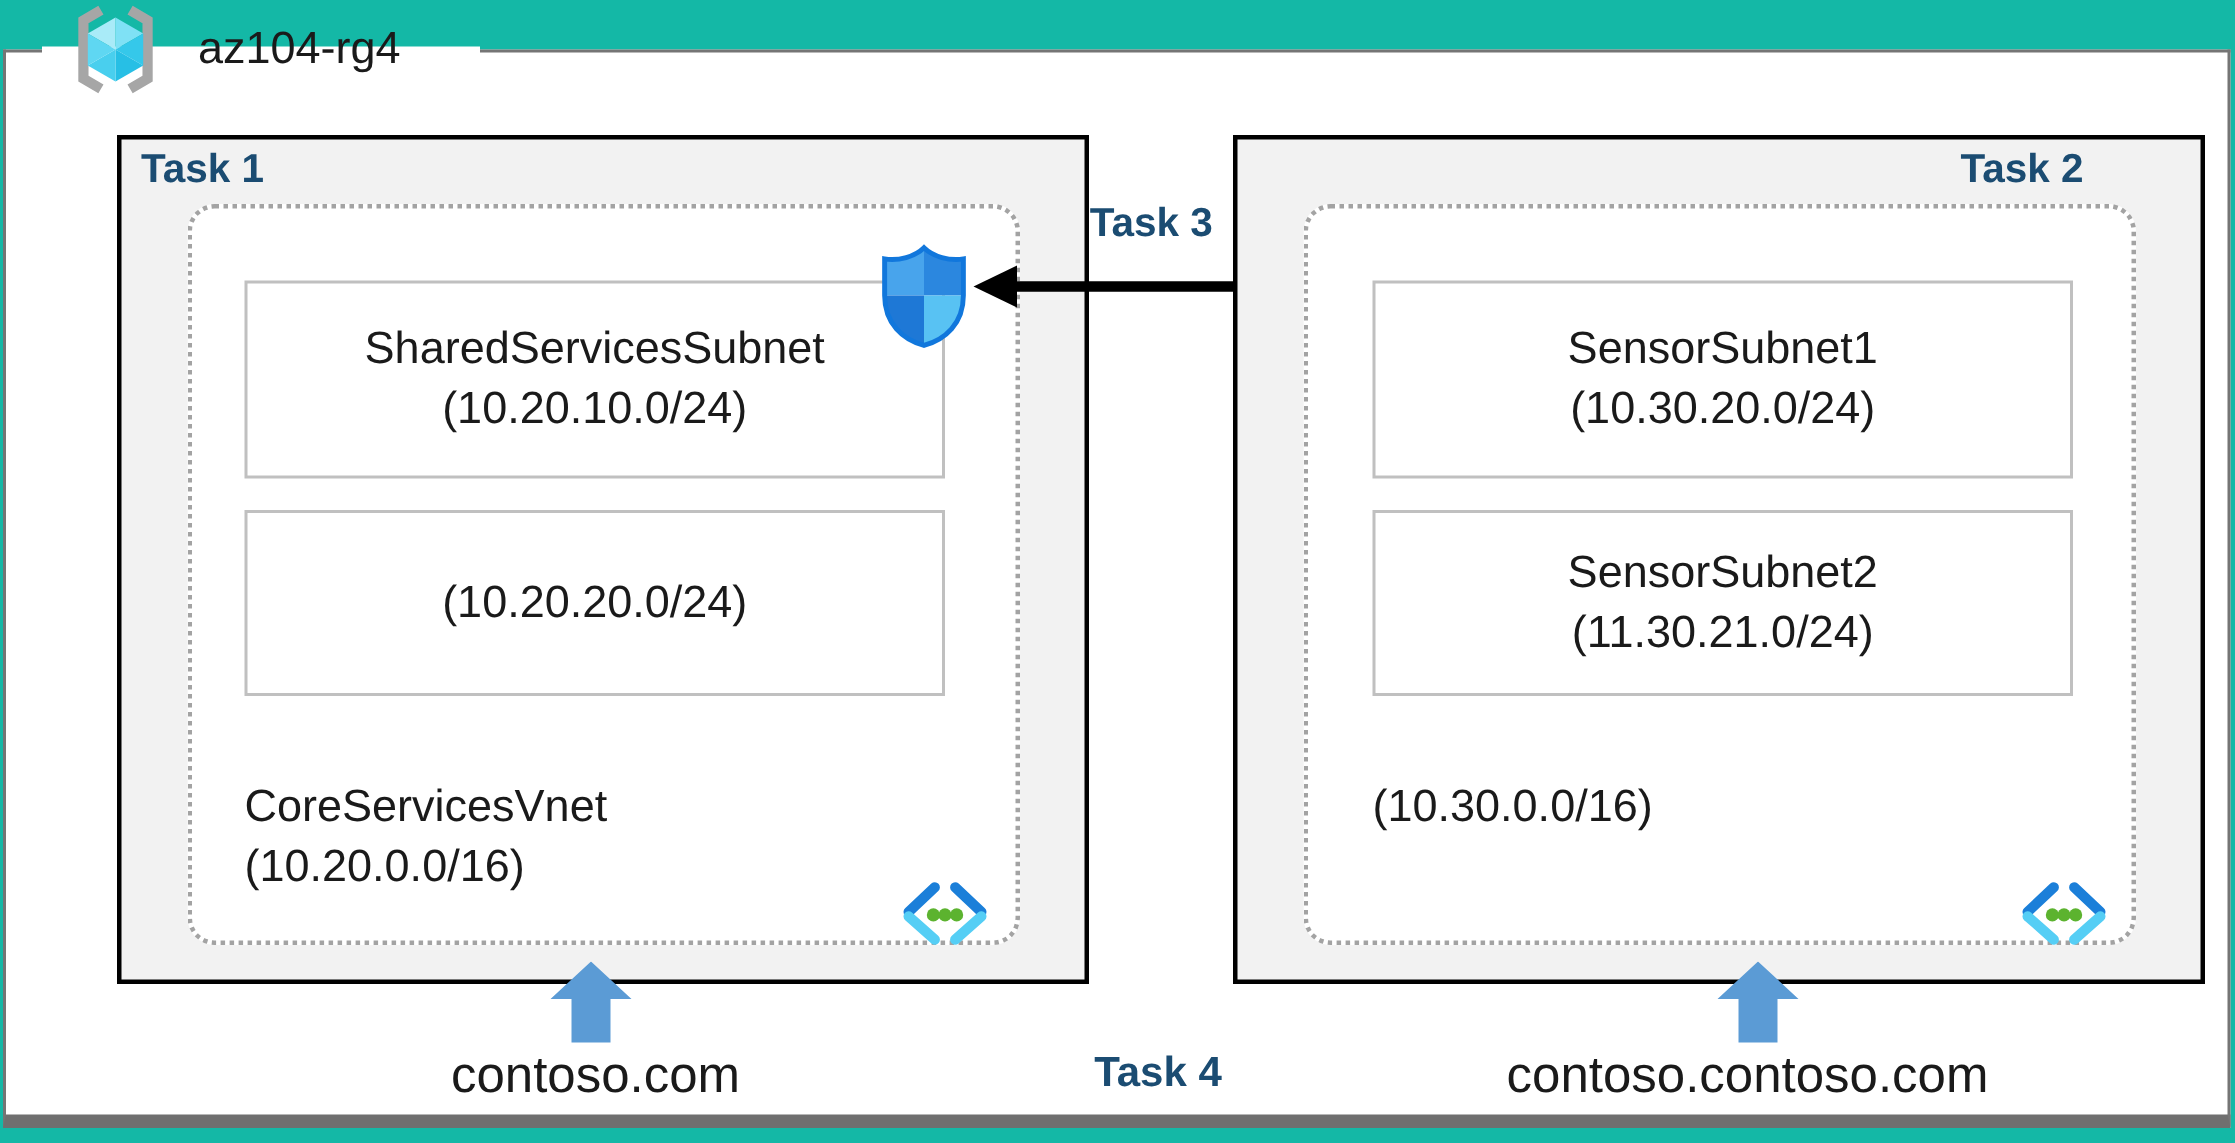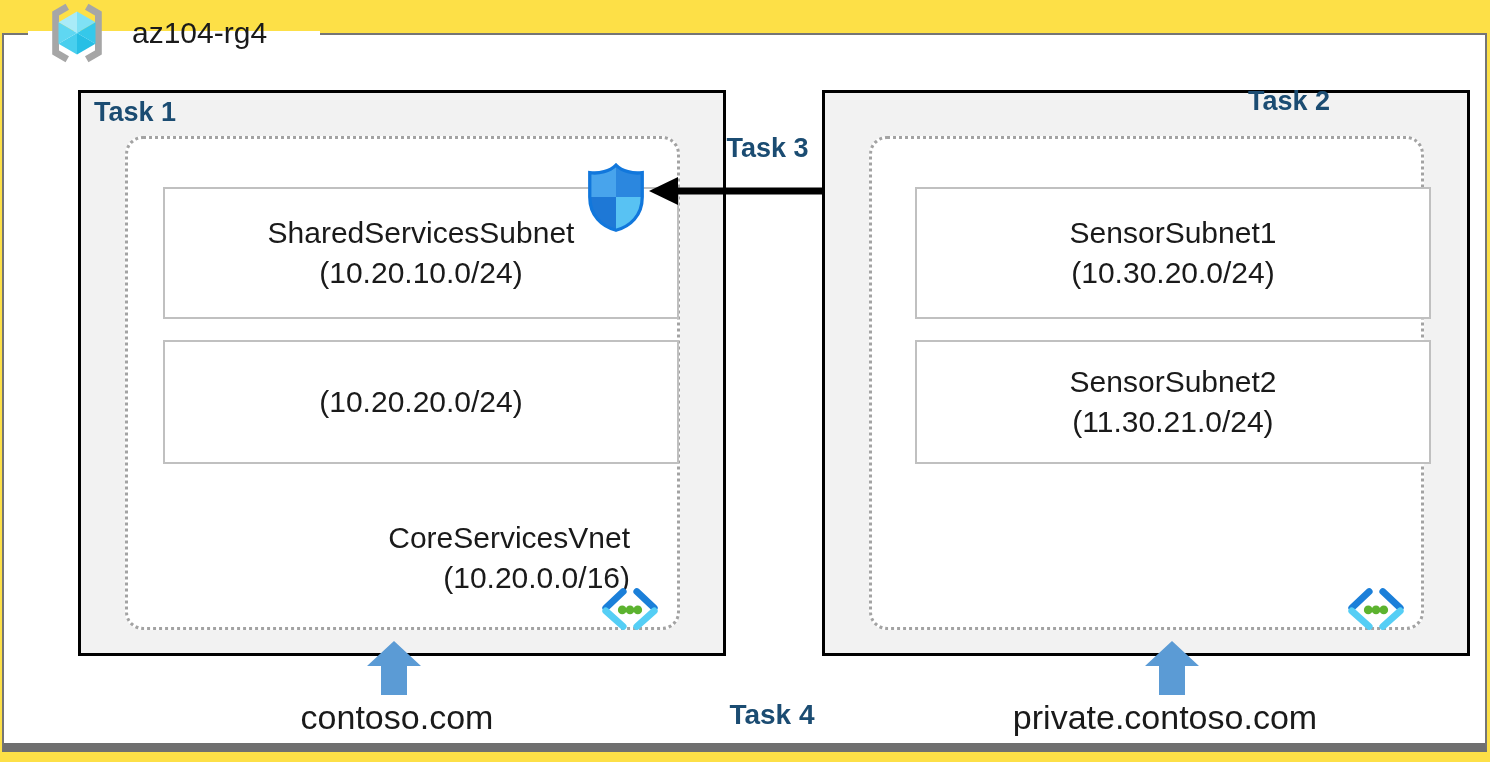--- a/index.html
+++ b/index.html
@@ -1,50 +1,50 @@
 <!DOCTYPE html>
 <html><head>
 <meta charset="utf-8">
 <style>
   html,body{margin:0;padding:0;background:#fff;}
-  #canvas{position:relative;width:1490px;height:762px;background:#fde047;
+  #canvas{position:relative;width:1490px;height:762px;background:#14b8a6;
           font-family:"Liberation Sans",sans-serif;overflow:hidden;}
   .abs{position:absolute;box-sizing:border-box;}
 
   
   .outer-frame{left:2px;top:33px;width:1485px;height:719px;
                border:2px solid #757575;border-bottom:9px solid #6F6F6F;background:#fff;}
   .top-gap{left:28px;top:31px;width:292px;height:8px;background:#ffffff;}
   .rg-icon{left:42px;top:2px;width:70px;height:62px;}
   .rg-label{left:132px;top:16px;font-size:30px;color:#1A1A1A;white-space:nowrap;}
 
   
   .vnet-box{top:90px;width:648px;height:566px;background:#F2F2F2;border:3px solid #000;}
   .vnet-box.left{left:78px;} .vnet-box.right{left:822px;}
   .task-label{font-size:27px;font-weight:bold;color:#1B4C72;white-space:nowrap;}
   .task1{left:94px;top:97px;}
-  .task2{left:1248px;top:86px;width:200px;text-align:left;}
+  .task2{left:1248px;top:97px;width:200px;text-align:center;}
   .task3{left:690px;top:133px;width:155px;text-align:center;}
   .task4{left:672px;top:699px;width:200px;text-align:center;font-size:28px;}
 
   
   .dotted-box{top:136px;width:555px;height:494px;background:#fff;
               border:3px dotted #A3A3A3;border-radius:18px;}
   .dotted-box.left{left:125px;} .dotted-box.right{left:869px;}
 
   
-  .subnet-box{width:516px;background:#fff;border:2px solid #C0C0C0;
+  .subnet-box{width:467px;background:#fff;border:2px solid #C0C0C0;
               display:flex;flex-direction:column;align-items:center;justify-content:center;
               font-size:30px;line-height:40px;color:#1A1A1A;text-align:center;}
   .sub-l1{left:163px;top:187px;height:132px;}
   .sub-l2{left:163px;top:340px;height:124px;}
   .sub-r1{left:915px;top:187px;height:132px;}
   .sub-r2{left:915px;top:340px;height:124px;}
 
-  .vnet-text{width:467px;top:518px;font-size:30px;line-height:40px;color:#1A1A1A;text-align:right;}
+  .vnet-text{width:467px;top:518px;font-size:30px;line-height:40px;color:#1A1A1A;text-align:left;}
   .vnet-text.left{left:163px;} .vnet-text.right{left:915px;}
 
   
   .vnet-icon{top:586px;width:66px;height:44px;}
   .vnet-icon.left{left:597px;} .vnet-icon.right{left:1343px;}
   .nsg-icon{left:586px;top:160px;width:60px;height:74px;}
   .bastion-icon{left:898px;top:158px;width:60px;height:78px;}
   .task3-arrow{left:648px;top:173px;width:252px;height:36px;}
   .up-arrow{top:641px;width:56px;height:56px;}
   .up-arrow.left{left:366px;} .up-arrow.right{left:1144px;}
@@ -140,20 +140,21 @@
 
   <div class="abs subnet-box sub-r1">
     <span>SensorSubnet1</span>
     <span>(10.30.20.0/24)</span>
   </div>
   <div class="abs subnet-box sub-r2">
     <span>SensorSubnet2</span>
     <span>(11.30.21.0/24)</span>
   </div>
   <div class="abs vnet-text right">
+    <div>(10.30.0.0/16)</div>
   </div>
 
   <svg class="abs vnet-icon right" viewBox="0 0 68 44">
     <line x1="27" y1="5" x2="9" y2="22" stroke="#1B7FD9" stroke-width="7" stroke-linecap="round"></line>
     <line x1="9" y1="25" x2="27" y2="41" stroke="#55CEF5" stroke-width="7" stroke-linecap="round"></line>
     <line x1="41" y1="5" x2="59" y2="22" stroke="#1B7FD9" stroke-width="7" stroke-linecap="round"></line>
     <line x1="59" y1="25" x2="41" y2="41" stroke="#55CEF5" stroke-width="7" stroke-linecap="round"></line>
     <circle cx="26" cy="24" r="4.5" fill="#5CB32F"></circle>
     <circle cx="34" cy="24" r="4.5" fill="#5CB32F"></circle>
     <circle cx="42" cy="24" r="4.5" fill="#5CB32F"></circle>
@@ -161,15 +162,15 @@
 
   <svg class="abs up-arrow left" viewBox="0 0 56 56">
     <polygon points="28,0 55,25 41,25 41,54 15,54 15,25 1,25" fill="#5B9BD5"></polygon>
   </svg>
   <svg class="abs up-arrow right" viewBox="0 0 56 56">
     <polygon points="28,0 55,25 41,25 41,54 15,54 15,25 1,25" fill="#5B9BD5"></polygon>
   </svg>
 
   <div class="abs dns-label left">contoso.com</div>
   <div class="abs task-label task4">Task 4</div>
-  <div class="abs dns-label right">private.contoso.com</div>
+  <div class="abs dns-label right">contoso.contoso.com</div>
 
 </div>
 
 </body></html>

